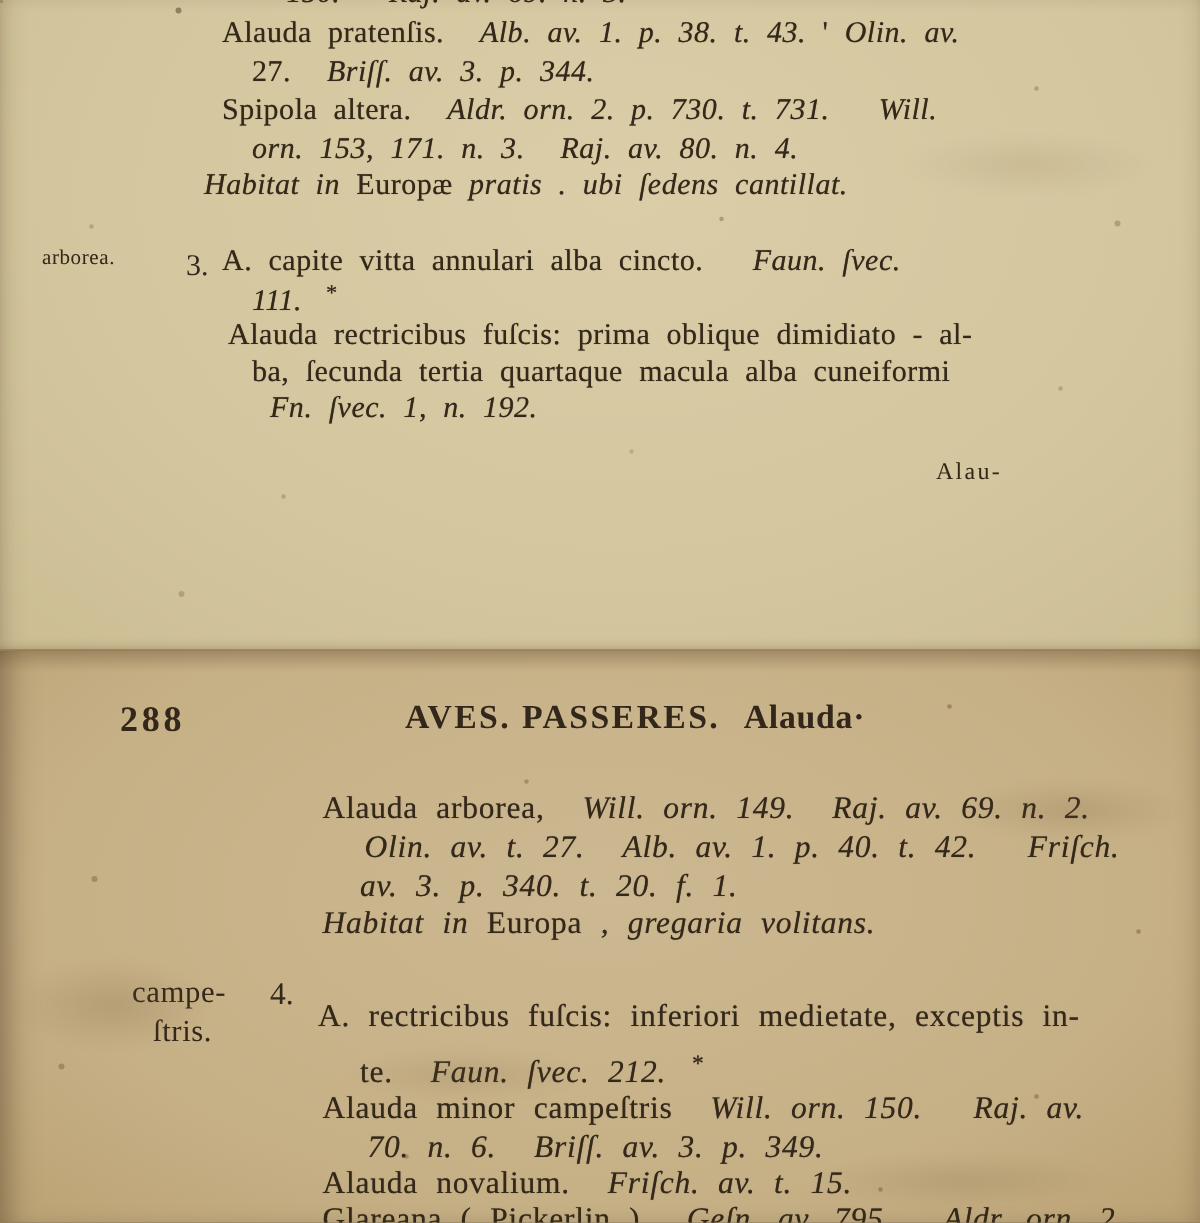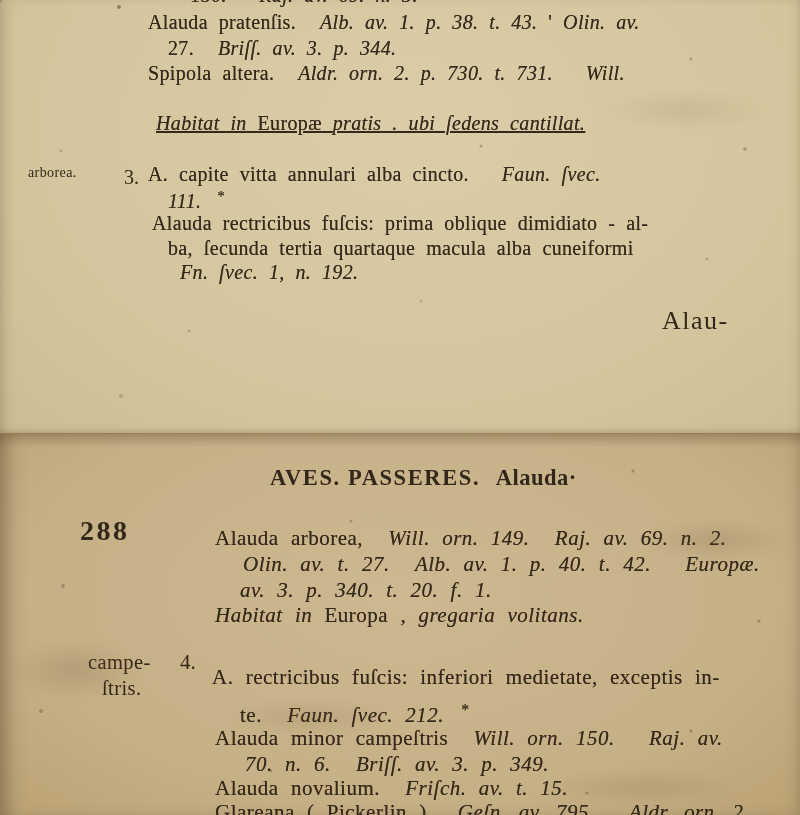--- a/index.html
+++ b/index.html
@@ -42,26 +42,26 @@
   .it { font-style: italic; }
   .g  { margin-left: 13px; }
   .g2 { margin-left: 22px; }
   .star { font-size: .75em; vertical-align: .45em; margin-left: 5px; }
 
   .margin-word { position: absolute; font-size: 14px; letter-spacing: .4px; }
   .page-bottom .margin-word { font-size: 20.5px; }
   .species-num { position: absolute; font-size: 20px; }
   .page-bottom .species-num { font-size: 21px; }
 
-  .pagenum { position: absolute; left: 80px; top: 33px; font-size: 28px; font-weight: 700; letter-spacing: 2.5px; margin-top: 48px; }
+  .pagenum { position: absolute; left: 80px; top: 33px; font-size: 24px; font-weight: 700; letter-spacing: 2.5px; }
   .runhead { position: absolute; left: 270px; top: 31px; font-size: 22.5px; white-space: nowrap; }
   .runhead .hd1 { font-weight: 700; letter-spacing: 1.6px; }
   .runhead .hd2 { font-weight: 600; margin-left: 10px; letter-spacing: .5px; }
 
-  .catchword { position: absolute; left: 662px; top: 306px; font-size: 26px; letter-spacing: 1.5px; }
+  .catchword { position: absolute; left: 624px; top: 306px; font-size: 16px; letter-spacing: 1.5px; }
 
   
   .specks, .smudge { position: absolute; pointer-events: none; }
   .specks { left: 0; top: 0; width: 2px; height: 2px; border-radius: 50%;
     background: rgba(110,85,50,.4);
     box-shadow: 118px 6px 0 1px rgba(80,60,35,.5), 690px 58px 0 .5px rgba(110,85,50,.35),
       60px 150px 0 .5px rgba(110,85,50,.3), 744px 148px 0 1px rgba(110,85,50,.35),
       480px 145px 0 .5px rgba(110,85,50,.4), 706px 258px 0 .5px rgba(110,85,50,.3),
       188px 330px 0 .5px rgba(110,85,50,.3), 420px 300px 0 .5px rgba(110,85,50,.25),
       120px 395px 0 1px rgba(110,85,50,.3), 632px 470px 0 .5px rgba(95,70,40,.4),
@@ -104,22 +104,26 @@
       <span>27.</span>
       <span class="it g">Briſſ. av. 3. p. 344.</span>
     </div>
 
     <div class="line" style="left:148px; top:62px;">
       <span>Spipola altera.</span>
       <span class="it g">Aldr. orn. 2. p. 730. t. 731.</span>
       <span class="it g2">Will.</span>
     </div>
 
-
-    <div class="line" style="left:156px; top:112px;text-decoration:underline;">
+    <div class="line" style="left:168px; top:88px;">
+      <span class="it">orn. 153, 171. n. 3.</span>
+      <span class="it g">Raj. av. 80. n. 4.</span>
+    </div>
+
+    <div class="line" style="left:136px; top:112px;">
       <span class="it">Habitat in</span>
       <span>Europæ</span>
       <span class="it">pratis . ubi ſedens cantillat.</span>
     </div>
 
     <span class="margin-word" style="left:28px; top:165px;">arborea.</span>
     <span class="species-num" style="left:124px; top:166px;">3.</span>
     <div class="line" style="left:148px; top:163px;">
       <span>A. capite vitta annulari alba cincto.</span>
       <span class="it g2">Faun. ſvec.</span>
@@ -152,21 +156,21 @@
     </div>
 
     <div class="line" style="left:215px; top:92px;">
       <span>Alauda arborea,</span>
       <span class="it g">Will. orn. 149.</span>
       <span class="it g">Raj. av. 69. n. 2.</span>
     </div>
     <div class="line" style="left:243px; top:118px;">
       <span class="it">Olin. av. t. 27.</span>
       <span class="it g">Alb. av. 1. p. 40. t. 42.</span>
-      <span class="it g2">Europæ.</span>
+      <span class="it g2">Friſch.</span>
     </div>
     <div class="line" style="left:240px; top:144px;">
       <span class="it">av. 3. p. 340. t. 20. f. 1.</span>
     </div>
     <div class="line" style="left:215px; top:169px;">
       <span class="it">Habitat in</span>
       <span>Europa</span>
       <span class="it">, gregaria volitans.</span>
     </div>
 

